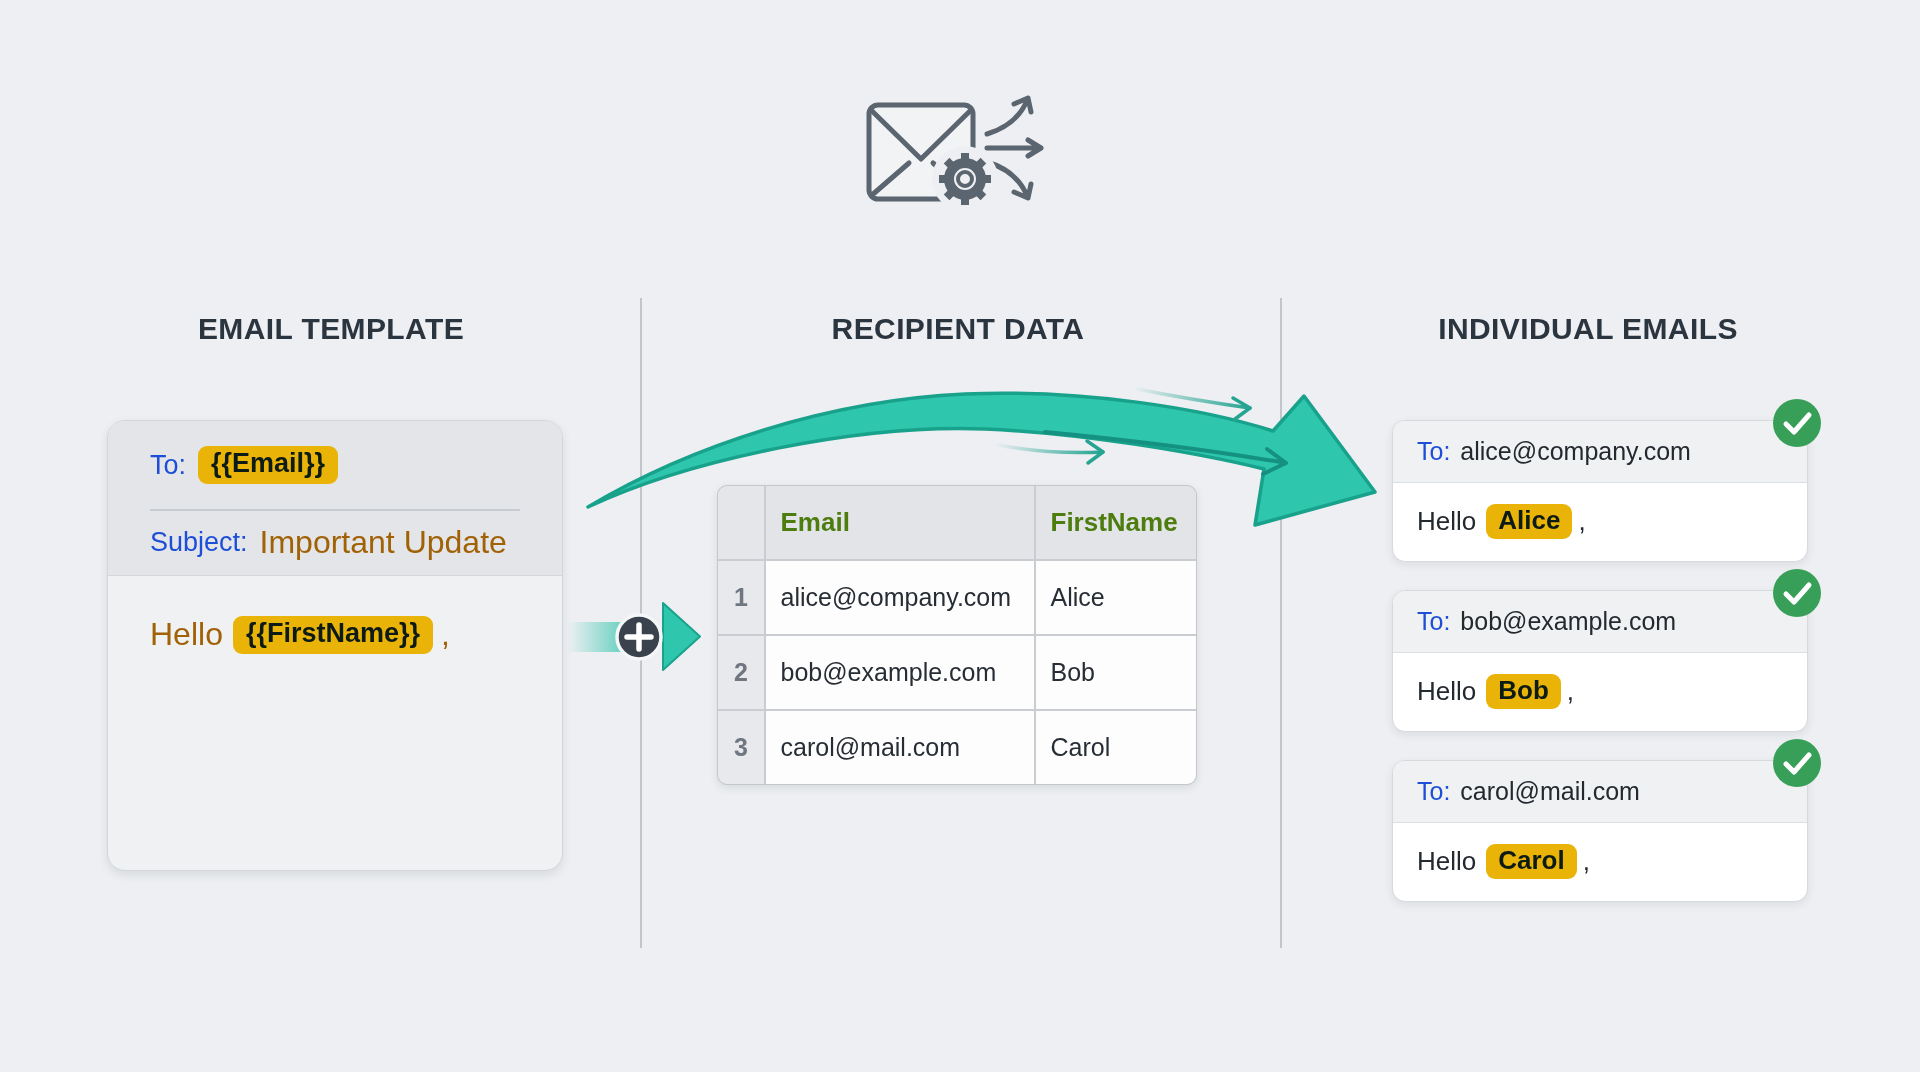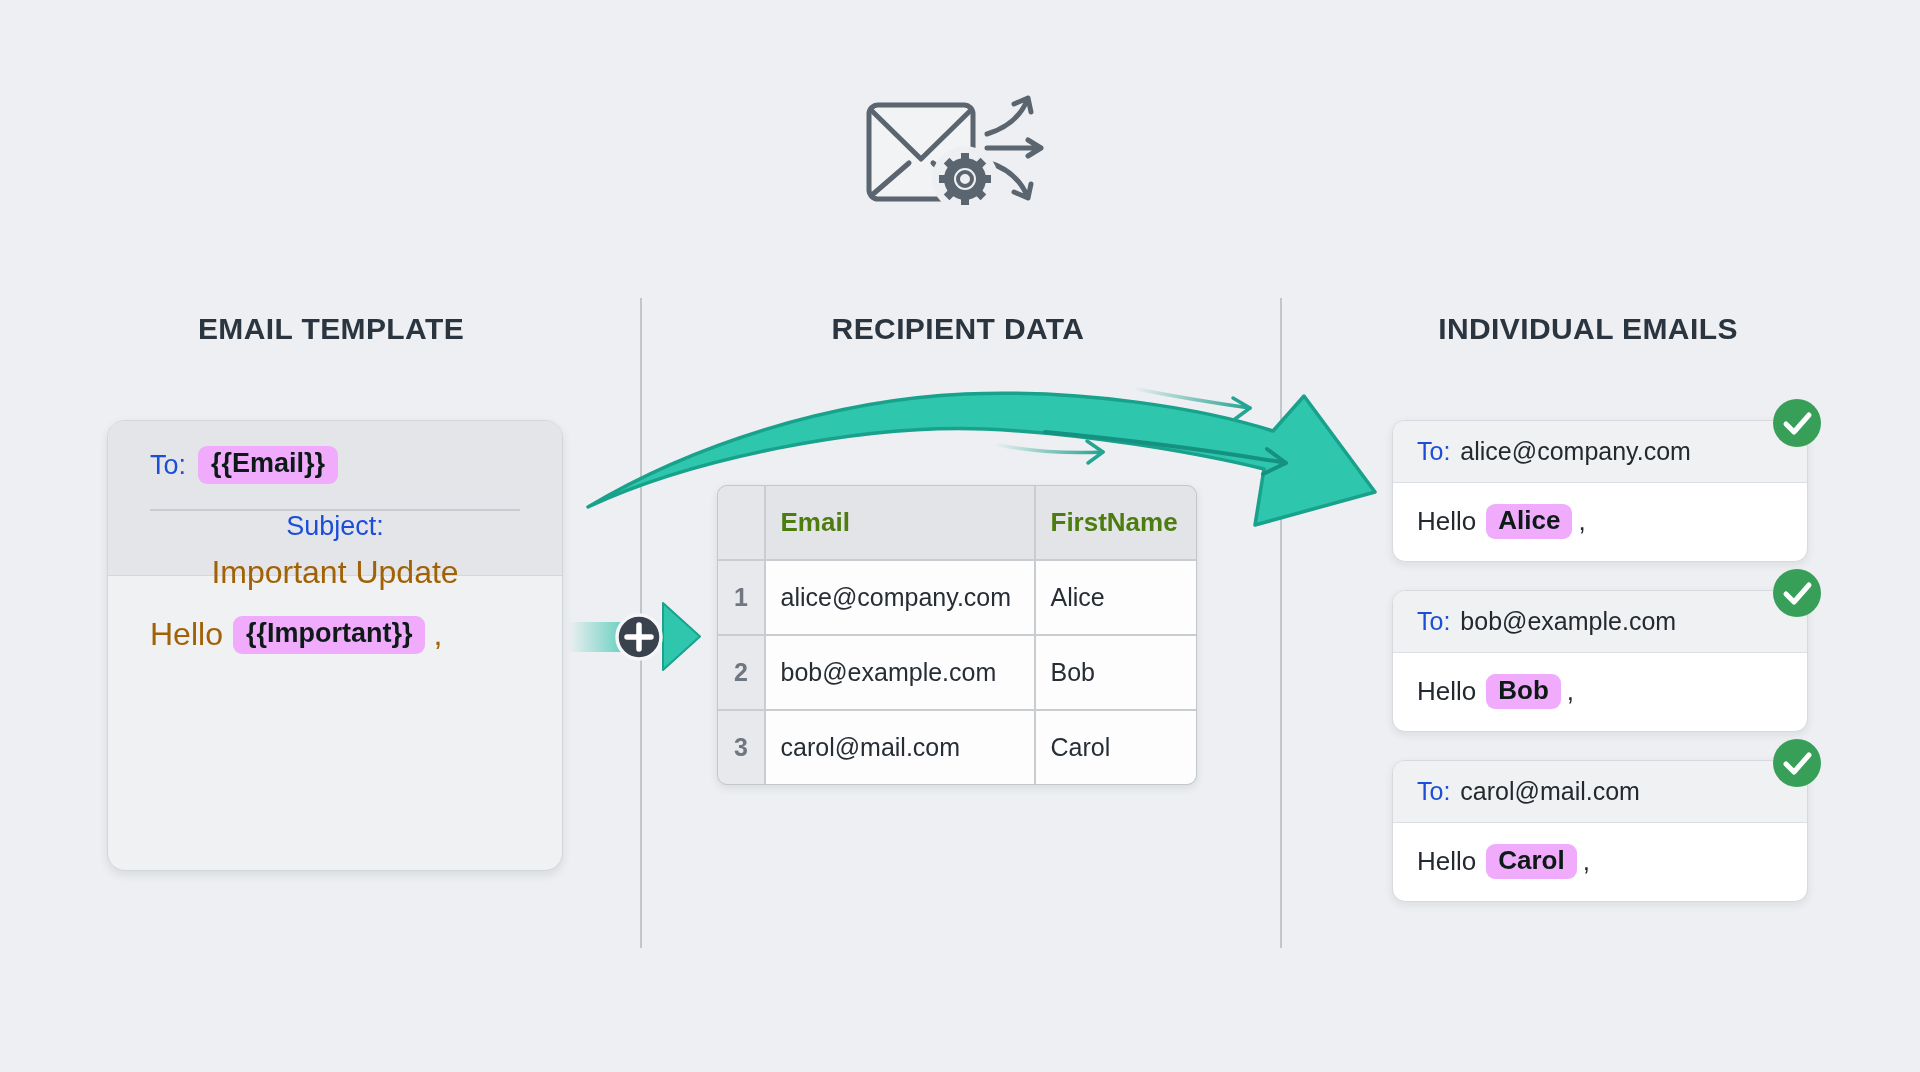--- a/index.html
+++ b/index.html
@@ -11,25 +11,25 @@
   .col-heading { position:absolute; top:312px; transform:translateX(-50%); font-size:30px; font-weight:800; color:#2b3540; letter-spacing:.4px; white-space:nowrap; }
 
   
   .v-divider { position:absolute; top:298px; width:2px; height:650px; background:#c2c6cb; }
 
   
   .tpl-card { position:absolute; left:107px; top:420px; width:456px; height:451px; background:#eff1f3; border:1.5px solid #d2d5da; border-radius:18px; box-shadow:0 4px 10px rgba(40,50,60,.10); overflow:hidden; }
   .tpl-head { height:155px; background:#e3e5e9; border-bottom:1.5px solid #d4d7db; padding:0 42px; }
   .tpl-row { display:flex; align-items:center; gap:12px; }
   .row-to { height:88px; }
-  .row-subject { height:64px;flex-direction:column; }
+  .row-subject { height:64px; }
   .tpl-hdivider { height:1.5px; background:#c7ccd2; }
   .lbl { color:#1d4ed8; font-size:27px; }
   .val { color:#a16207; font-size:32px; }
-  .chip { display:inline-block; background:#f0abfc; color:#0d1b17; font-weight:700; font-size:27px; border-radius:9px; padding:3px 13px 5px; line-height:1.1; }
+  .chip { display:inline-block; background:#eab308; color:#0d1b17; font-weight:700; font-size:27px; border-radius:9px; padding:3px 13px 5px; line-height:1.1; }
   .tpl-body { padding:40px 42px 0; }
   .greet { display:flex; align-items:center; gap:10px; }
   .greet .comma { margin-left:-2px; }
   .para { margin-top:34px; width:380px; font-size:27px; line-height:40px; color:#23292f; }
 
   
   .rec-table { position:absolute; left:717px; top:485px; width:480px; height:300px; display:grid; grid-template-columns:46px 268.5px 1fr; grid-template-rows:73px 1fr 1fr 1fr; gap:1.5px; background:#c9cdd2; border:1.5px solid #c3c7cc; border-radius:10px; overflow:hidden; box-shadow:0 3px 8px rgba(40,50,60,.10); }
   .cell { display:flex; align-items:center; }
   .cell.corner { background:#e4e6e9; }
   .cell.th { background:#e2e4e8; font-weight:700; font-size:26px; color:#4d7c0f; padding-left:15px; }
@@ -91,21 +91,21 @@
       </div>
       <div class="tpl-hdivider"></div>
       <div class="tpl-row row-subject">
         <span class="lbl">Subject:</span>
         <span class="val">Important Update</span>
       </div>
     </div>
     <div class="tpl-body">
       <div class="greet">
         <span class="val">Hello</span>
-        <span class="chip">{{Important}}</span>
+        <span class="chip">{{FirstName}}</span>
         <span class="val comma">,</span>
       </div>
     </div>
   </div>
 
   <div class="rec-table">
     <div class="cell corner"></div>
     <div class="cell th">Email</div>
     <div class="cell th">FirstName</div>
 

